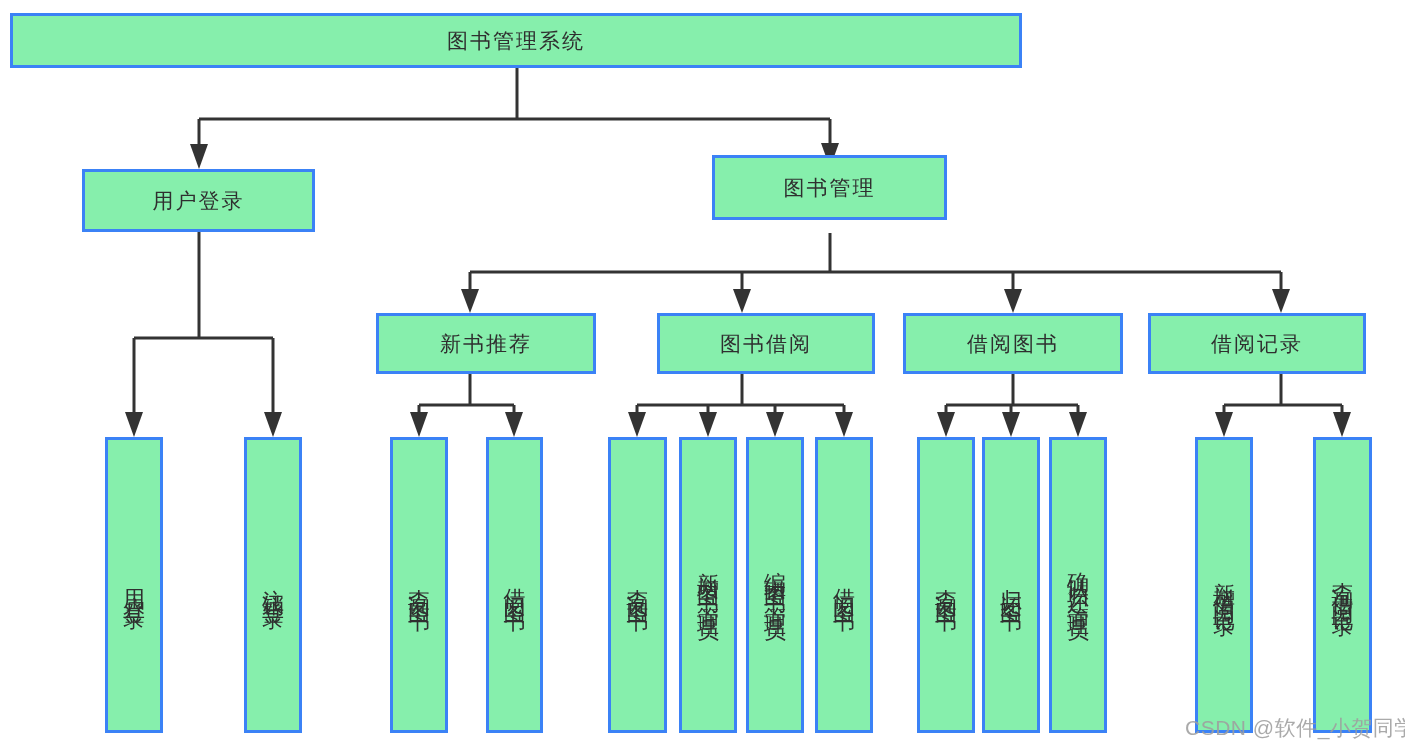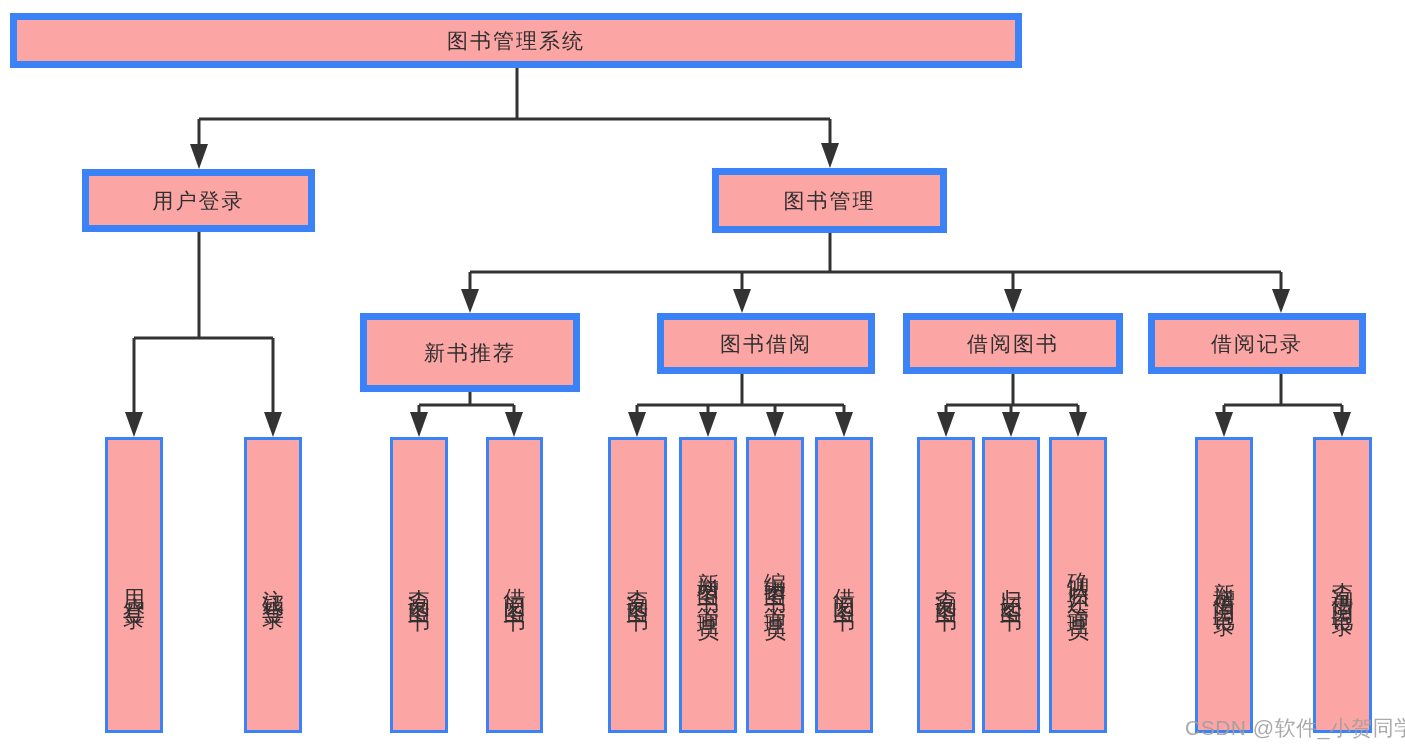--- a/index.html
+++ b/index.html
@@ -17,22 +17,22 @@
   }
   .connectors {
     position: absolute;
     left: 0;
     top: 0;
     z-index: 0;
   }
   .node {
     position: absolute;
     box-sizing: border-box;
-    background: #fca5a5;
-    border: 7px solid #3b82f6;
+    background: #86efac;
+    border: 3px solid #3b82f6;
     color: #2f2f2f;
     display: flex;
     align-items: center;
     justify-content: center;
     z-index: 1;
   }
   .hnode {
     font-size: 21px;
     letter-spacing: 2px;
     white-space: nowrap;
@@ -123,23 +123,23 @@
       <polygon points="1002,412 1020,412 1011,437"></polygon>
       <polygon points="1069,412 1087,412 1078,437"></polygon>
       <polygon points="1215,412 1233,412 1224,437"></polygon>
       <polygon points="1333,412 1351,412 1342,437"></polygon>
     </g>
   </svg>
 
   <div class="node hnode" style="left:10px; top:13px; width:1012px; height:55px;">图书管理系统</div>
 
   <div class="node hnode" style="left:82px; top:169px; width:233px; height:63px;">用户登录</div>
-  <div class="node hnode" style="left:712px; top:168px; width:235px; height:65px;">图书管理</div>
+  <div class="node hnode" style="left:712px; top:155px; width:235px; height:65px;">图书管理</div>
 
-  <div class="node hnode" style="left:360px; top:313px; width:220px; height:79px;">新书推荐</div>
+  <div class="node hnode" style="left:376px; top:313px; width:220px; height:61px;">新书推荐</div>
   <div class="node hnode" style="left:633px; top:313px; width:218px; height:61px;margin-left:24px;">图书借阅</div>
   <div class="node hnode" style="left:903px; top:313px; width:220px; height:61px;">借阅图书</div>
   <div class="node hnode" style="left:1148px; top:313px; width:218px; height:61px;">借阅记录</div>
 
   <div class="node vnode" style="left:105px; top:437px; width:58px; height:296px;">用户登录</div>
   <div class="node vnode" style="left:244px; top:437px; width:58px; height:296px;">注销登录</div>
 
   <div class="node vnode" style="left:390px; top:437px; width:58px; height:296px;">查询图书</div>
   <div class="node vnode" style="left:486px; top:437px; width:57px; height:296px;">借阅图书</div>
 

